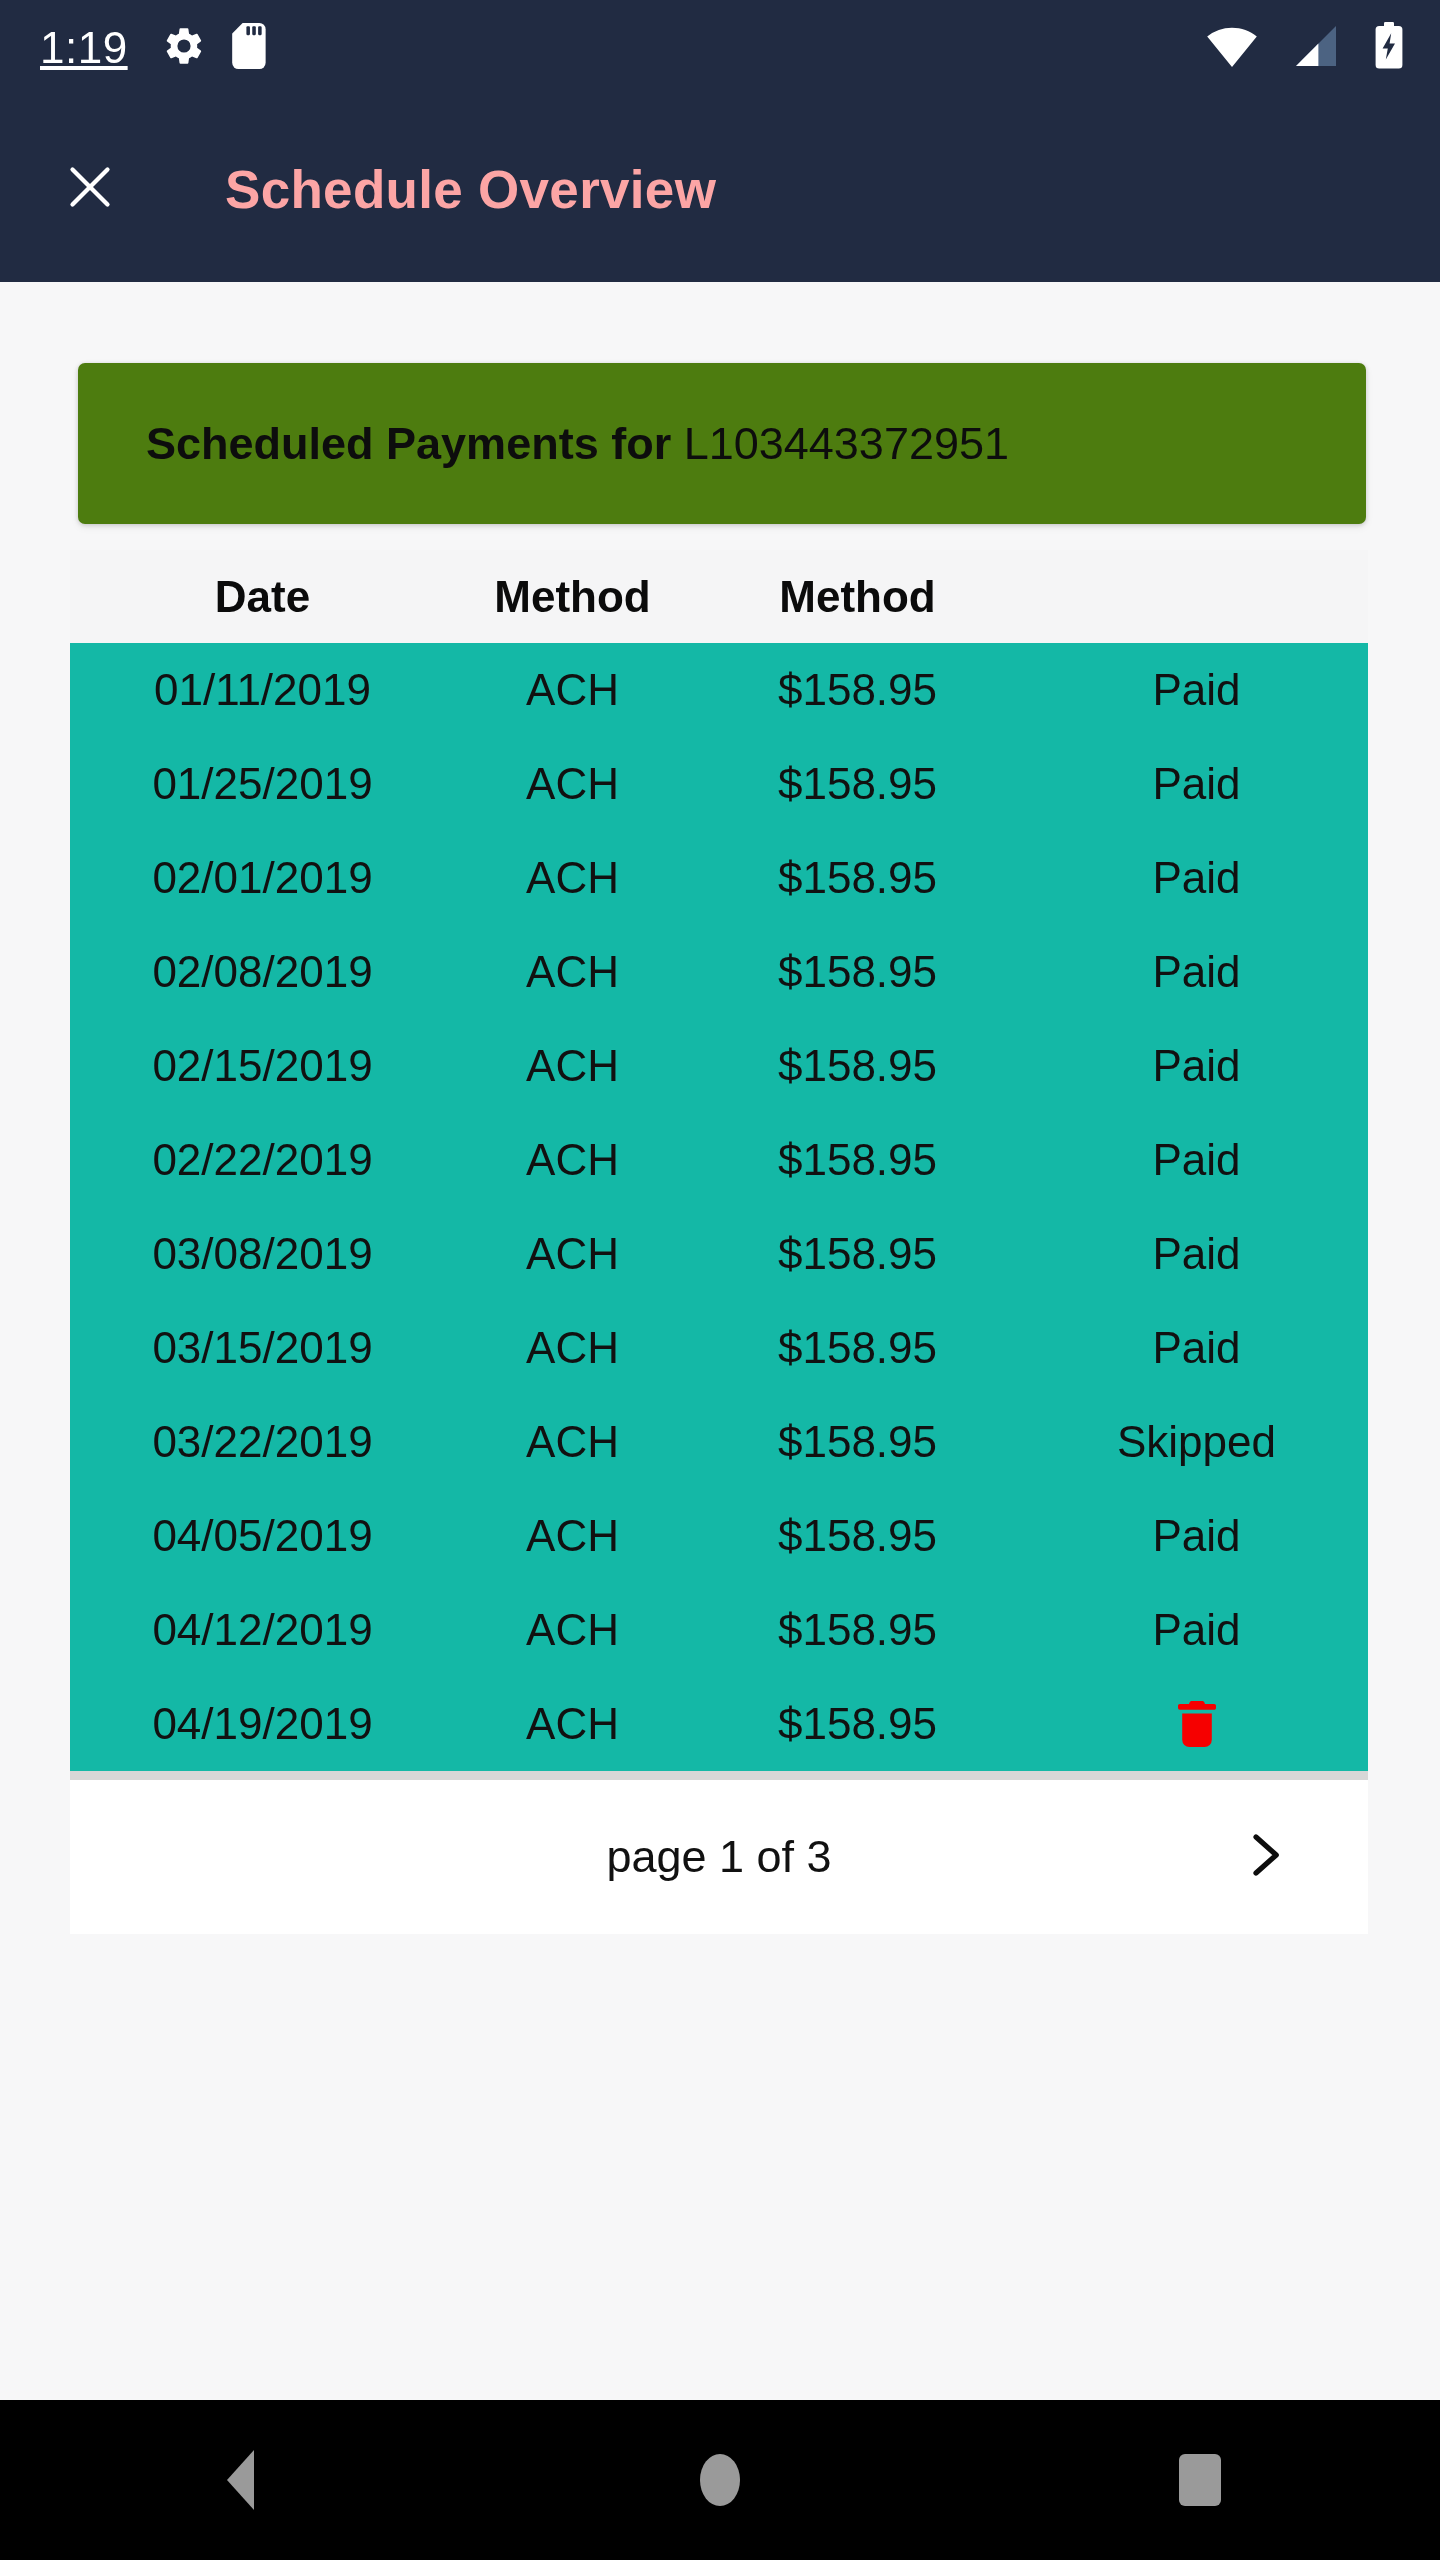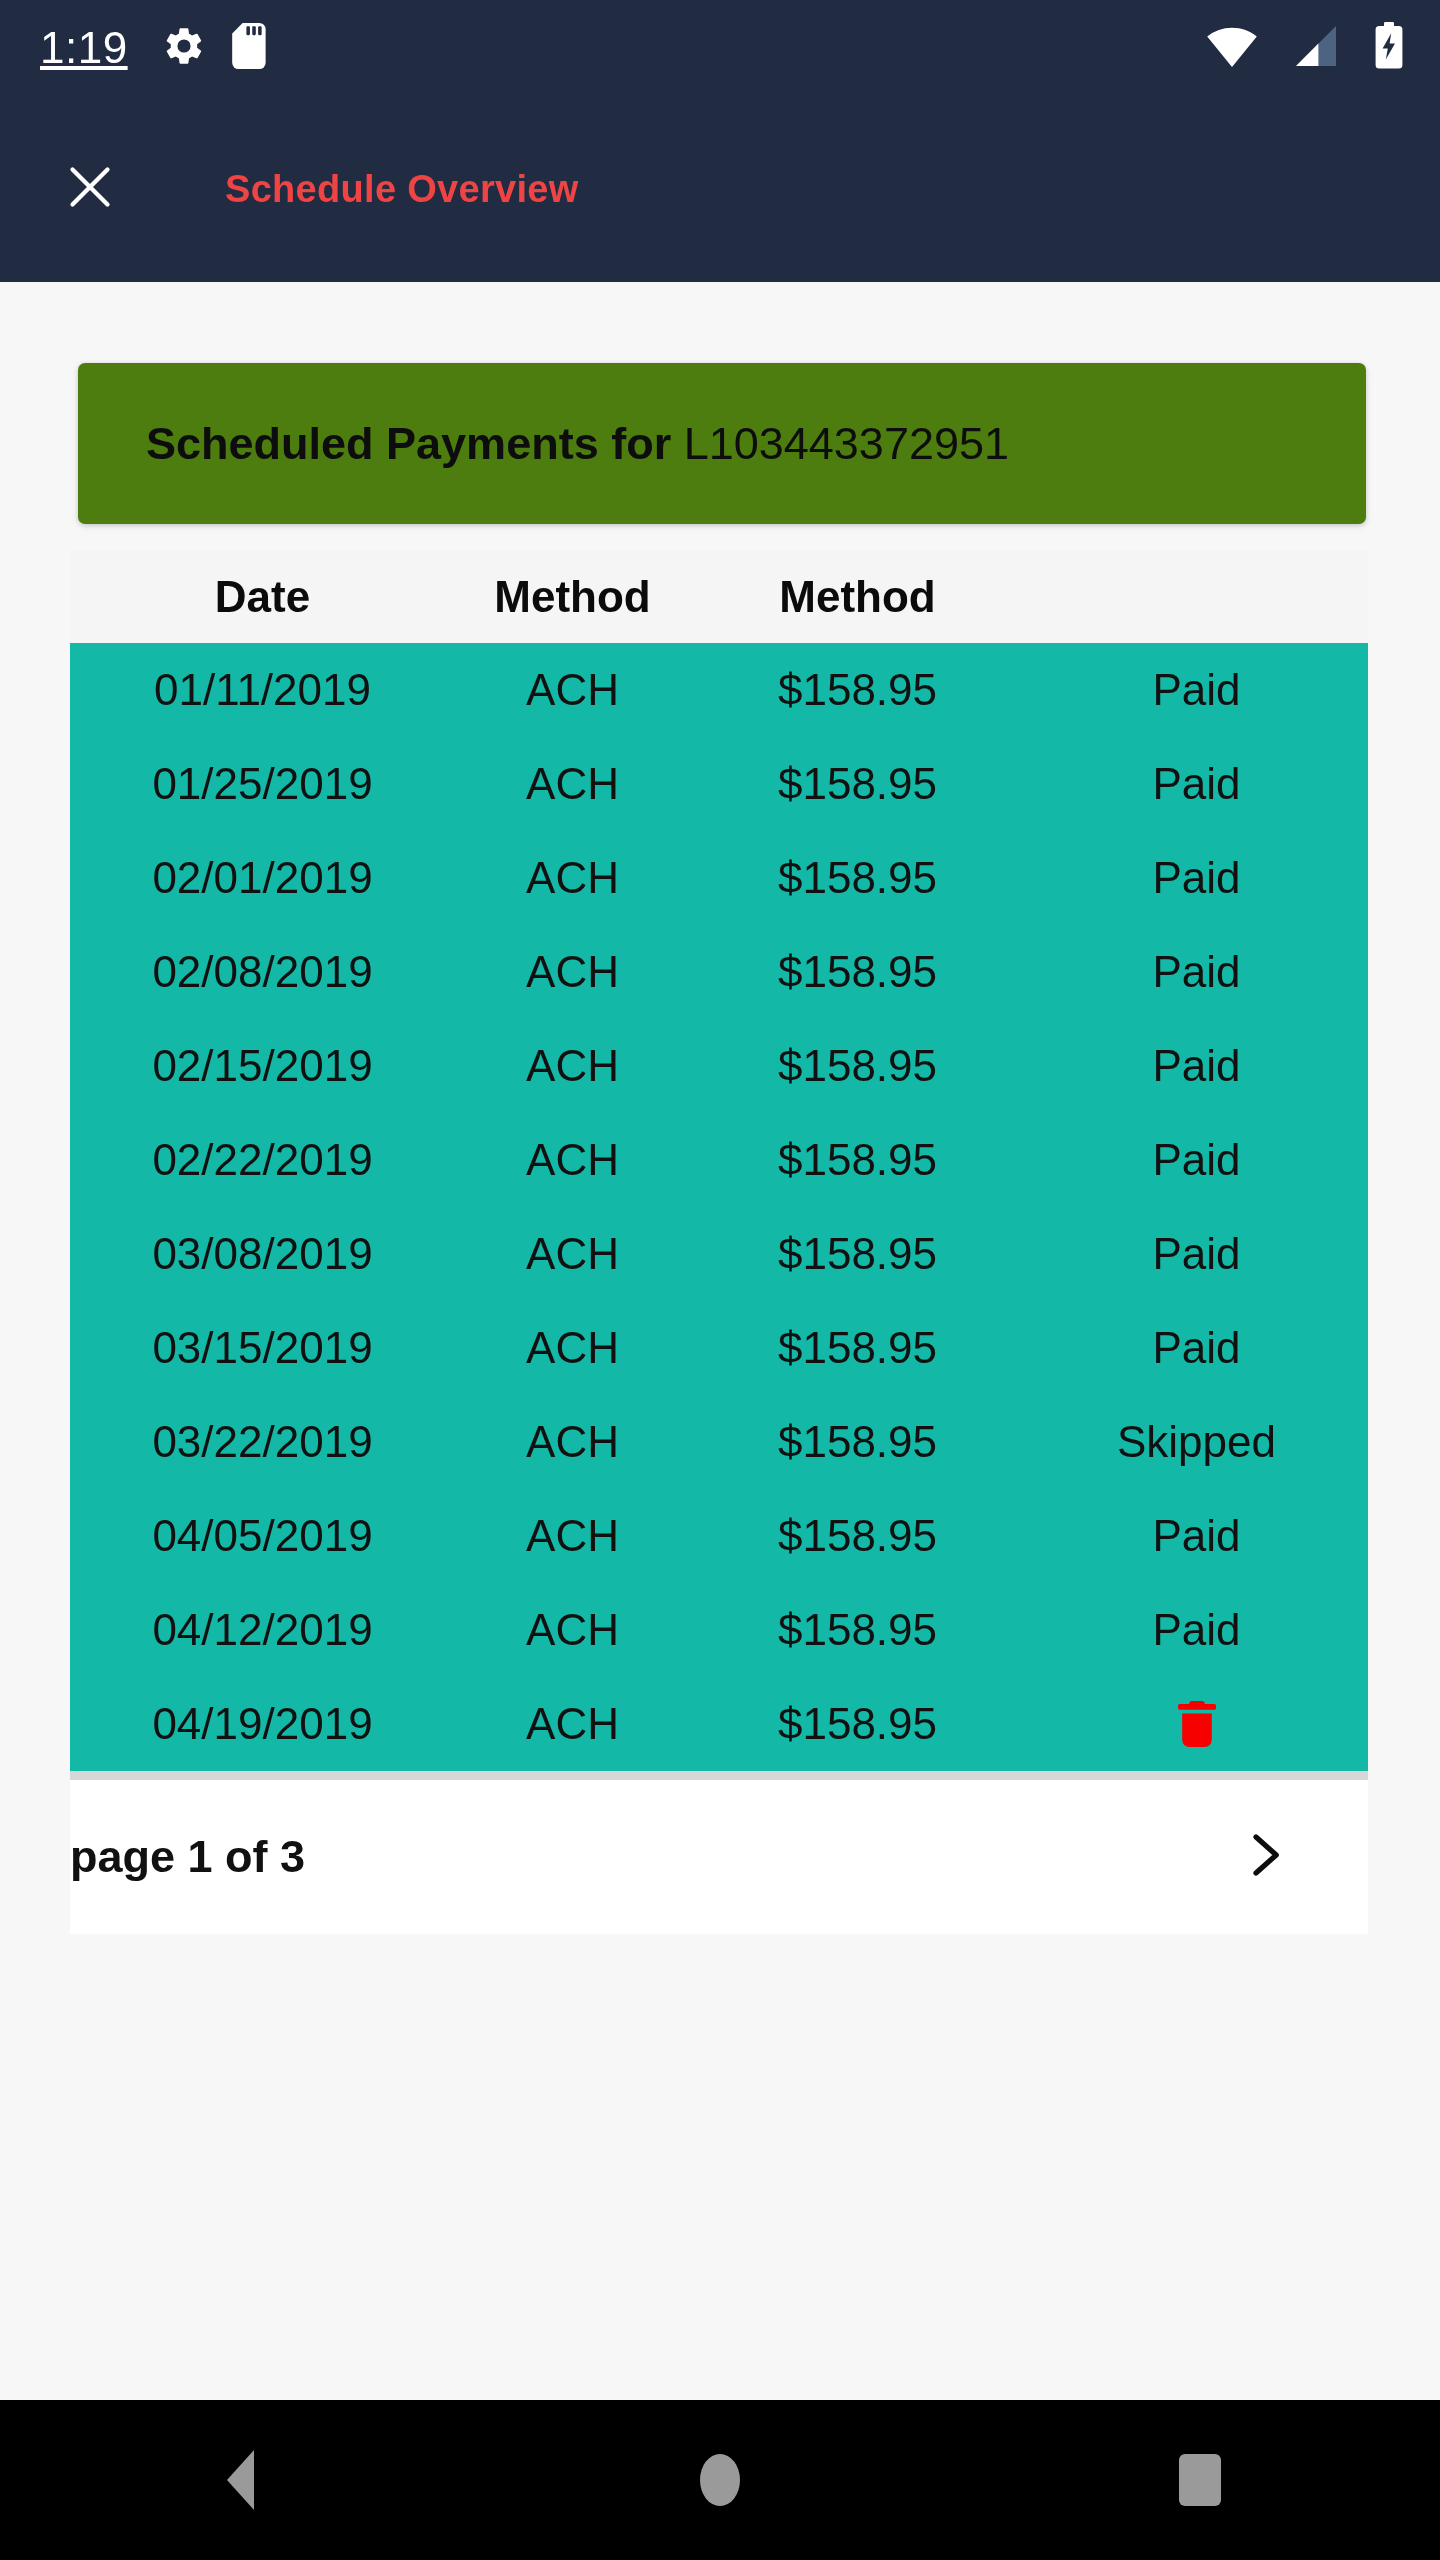--- a/index.html
+++ b/index.html
@@ -33,21 +33,21 @@
     position:absolute; left:0; top:96px; width:1440px; height:186px;
     background:#212b42;
     display:flex; align-items:center;
   }
   .appbar-close{
     width:120px; margin-left:30px;
     display:flex; align-items:center; justify-content:center;
     cursor:pointer;
   }
   .appbar-title{
-    color:#ef4444; font-size:38px; font-weight:bold;
+    color:#fca5a5; font-size:53px; font-weight:bold;
     margin-left:75px; letter-spacing:.3px; white-space:nowrap;
   }
 
   
   .content{
     position:absolute; left:0; top:282px; width:1440px; height:2118px;
     background:#f7f7f8;
   }
 
   .title-card{
@@ -91,22 +91,22 @@
 
   .table-divider{
     height:9px; background:#d7d7d7; width:100%;
   }
 
   .pager{
     height:154px; background:#ffffff;
     display:flex; align-items:center; position:relative;
   }
   .pager-label{
-    position:absolute; left:0; right:0; 
-    font-size:45px; color:#111111;font-weight:bold;
+    position:absolute; left:0; right:0; text-align:center;
+    font-size:45px; color:#111111;
   }
   .pager-next{
     position:absolute; right:68px; cursor:pointer;
     display:flex; align-items:center; justify-content:center;
     width:70px; height:70px;
   }
 
   
   .navbar{
     position:absolute; left:0; top:2400px; width:1440px; height:160px;

